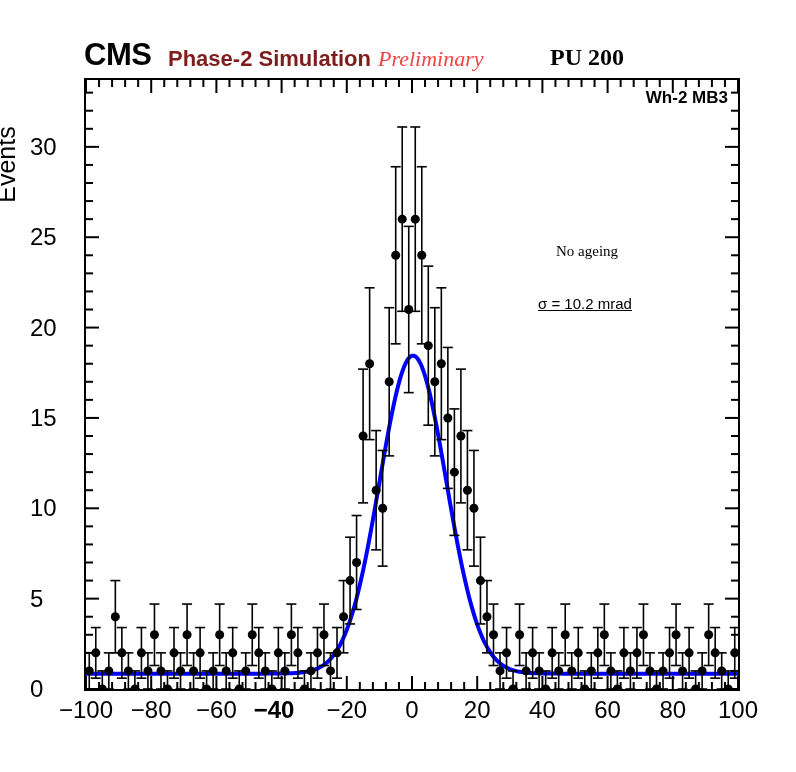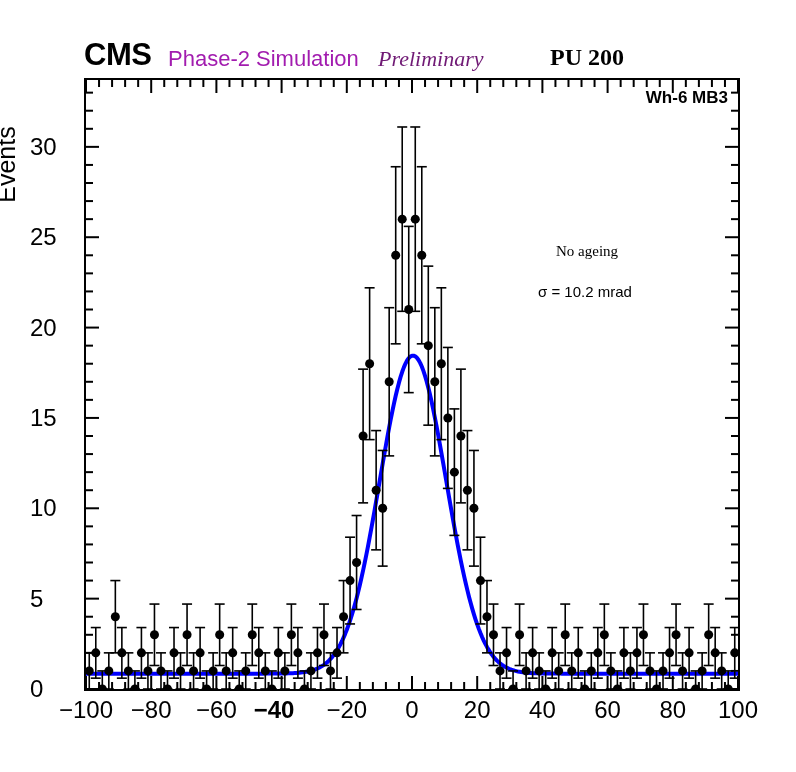--- a/index.html
+++ b/index.html
@@ -1,36 +1,36 @@
 <!DOCTYPE html>
 <html><head>
 <meta charset="utf-8">
 <style>
   html,body{margin:0;padding:0;background:#ffffff;}
   body{width:796px;height:772px;font-family:"Liberation Sans",sans-serif;overflow:hidden;}
   #root{position:relative;width:680px;height:772px;background:#fff;}
   #cms-label{position:absolute;left:84px;top:38px;font-weight:bold;font-size:31px;
              letter-spacing:-0.5px;color:#000;line-height:34px;}
-  #phase2-label{position:absolute;left:168px;top:45px;font-weight:normal;font-size:22px;
-             color:#a21caf;line-height:27px;}
+  #phase2-label{position:absolute;left:168px;top:45px;font-weight:bold;font-size:22px;
+             color:#7f1d1d;line-height:27px;}
   #prelim-label{position:absolute;left:378px;top:45px;font-style:italic;font-size:22px;
-             font-family:"Liberation Serif",serif;color:#701a75;line-height:27px;}
+             font-family:"Liberation Serif",serif;color:#ef4444;line-height:27px;}
   #pu-label{position:absolute;right:56px;top:43px;font-weight:bold;font-size:24px;
              color:#000;line-height:28px;font-family:Liberation Serif, serif;}
 
   
   #frame{position:absolute;left:84px;top:78px;width:656px;height:613px;
          border:2px solid #000;box-sizing:border-box;background:#fff;}
   #plotarea{position:absolute;left:0;top:0;width:100%;height:100%;overflow:hidden;}
 
   
   #wh-label{position:absolute;right:10px;top:8px;font-weight:bold;font-size:17px;color:#000;}
   #ageing-label{position:absolute;left:470px;top:163px;font-family:"Liberation Serif",serif;
         font-weight:normal;font-size:15px;color:#000;}
-  #sigma-label{position:absolute;left:452px;top:203px;font-size:15px;color:#000;}
+  #sigma-label{position:absolute;left:452px;top:215px;font-size:15px;color:#000;text-decoration:underline;}
 
   
   #ylabel{position:absolute;left:-64px;top:150px;width:140px;text-align:center;
           font-size:25px;color:#000;transform:rotate(-90deg);transform-origin:center center;}
   #xlabel{position:absolute;left:84px;top:728px;width:656px;text-align:center;
           font-size:23px;color:#000;}
   .xtick-lab{position:absolute;top:696px;font-size:24px;color:#000;
              text-align:center;transform:translateX(-50%);white-space:nowrap;}
   .ytick-lab{position:absolute;font-size:24px;color:#000;text-align:left;
              transform:translateY(-50%);white-space:nowrap;}
@@ -41,21 +41,21 @@
 <div id="root">
 
   <div id="cms-label">CMS</div>
   <div id="phase2-label">Phase-2 Simulation</div>
   <div id="prelim-label">Preliminary</div>
   <div id="pu-label">PU 200</div>
 
   <div id="ylabel">Events</div>
 
   <div id="frame">
-    <div id="wh-label">Wh-6 MB3</div>
+    <div id="wh-label">Wh-2 MB3</div>
     <div id="ageing-label">No ageing</div>
     <div id="sigma-label">σ = 10.2 mrad</div>
     <svg id="plotarea" viewBox="0 0 652 609" preserveAspectRatio="none">
         <g stroke="#000" stroke-width="2">
           <line x1="0" y1="609" x2="0" y2="596"></line>
           <line x1="0" y1="0" x2="0" y2="13"></line>
           <line x1="13.040000000000001" y1="609" x2="13.040000000000001" y2="602"></line>
           <line x1="13.040000000000001" y1="0" x2="13.040000000000001" y2="7"></line>
           <line x1="26.080000000000002" y1="609" x2="26.080000000000002" y2="602"></line>
           <line x1="26.080000000000002" y1="0" x2="26.080000000000002" y2="7"></line>

